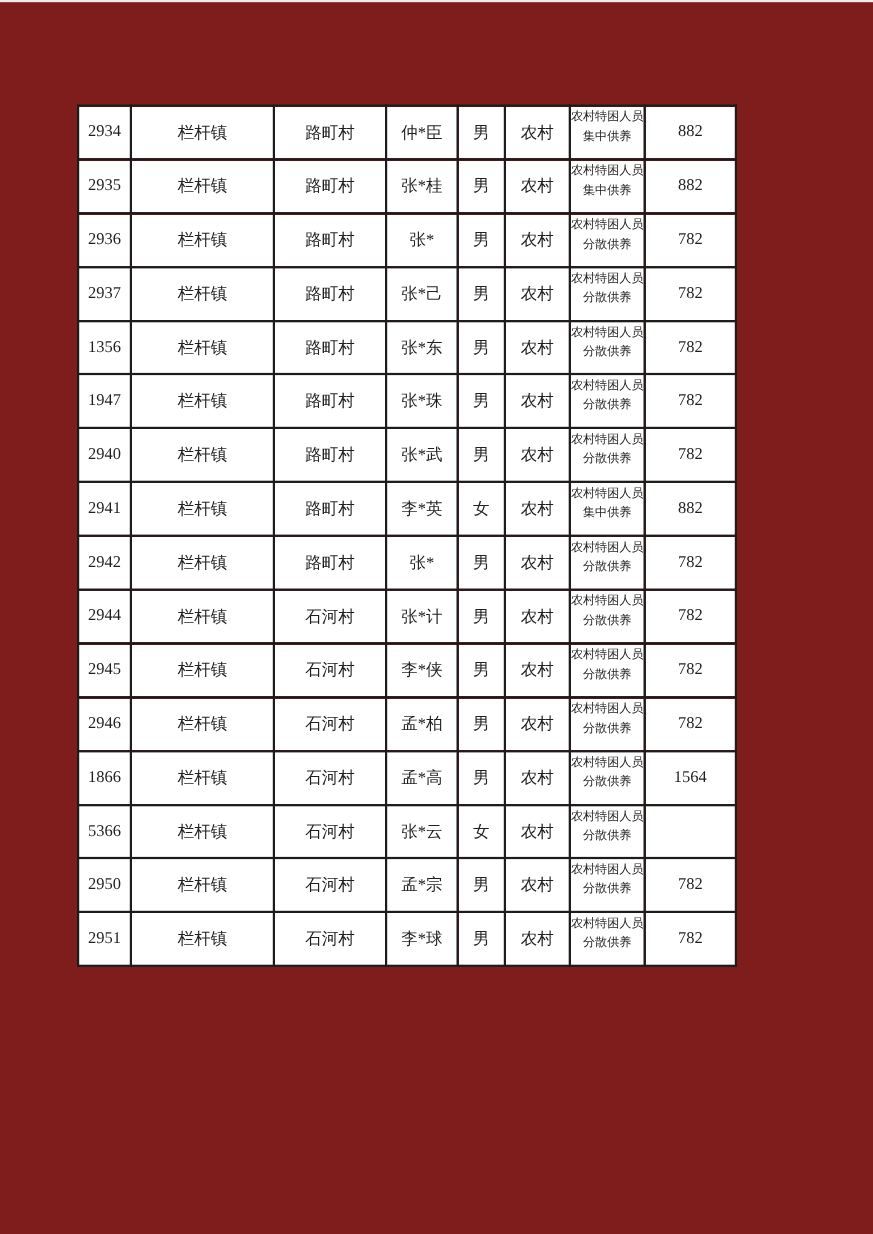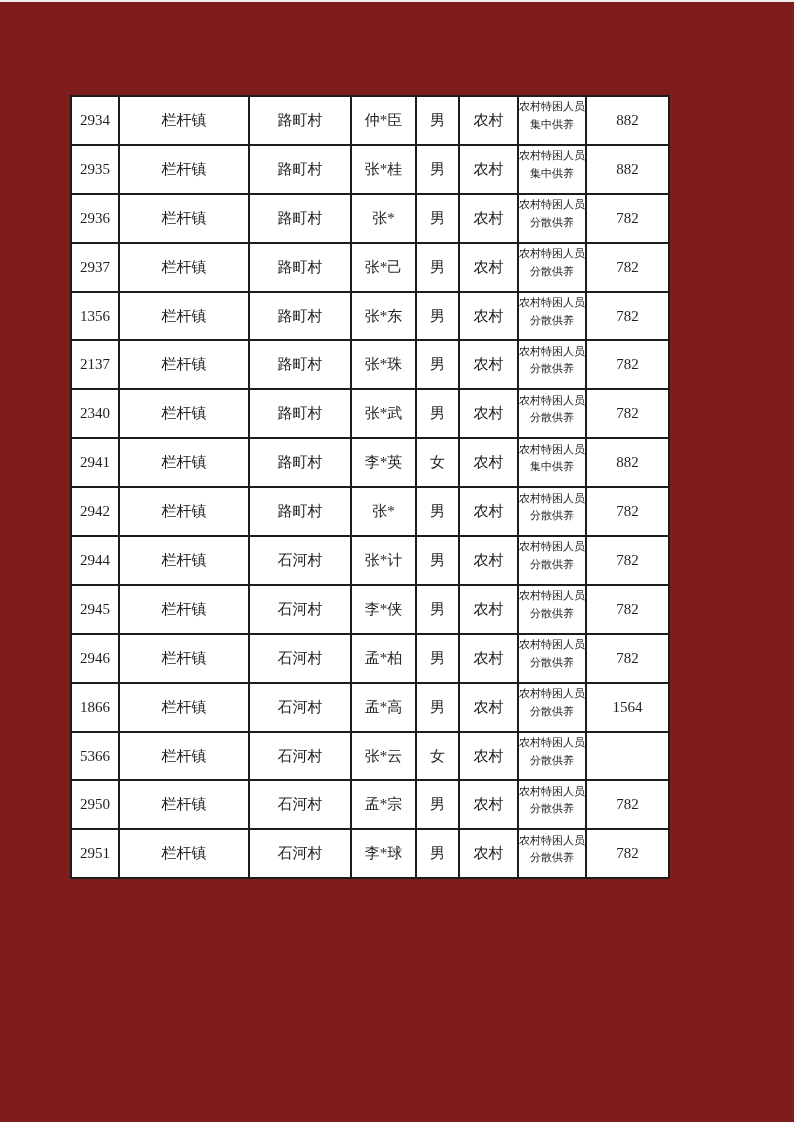--- a/index.html
+++ b/index.html
@@ -136,33 +136,33 @@
           <td class="c-village">路町村</td>
           <td class="c-name">张*东</td>
           <td class="c-gender">男</td>
           <td class="c-area">农村</td>
           <td class="c-category">
             <div class="cat-inner">农村特困人员分散供养</div>
           </td>
           <td class="c-amount">782</td>
         </tr>
         <tr>
-          <td class="c-seq">2137</td>
+          <td class="c-seq">1947</td>
           <td class="c-town">栏杆镇</td>
           <td class="c-village">路町村</td>
           <td class="c-name">张*珠</td>
           <td class="c-gender">男</td>
           <td class="c-area">农村</td>
           <td class="c-category">
             <div class="cat-inner">农村特困人员分散供养</div>
           </td>
           <td class="c-amount">782</td>
         </tr>
         <tr>
-          <td class="c-seq">2340</td>
+          <td class="c-seq">2940</td>
           <td class="c-town">栏杆镇</td>
           <td class="c-village">路町村</td>
           <td class="c-name">张*武</td>
           <td class="c-gender">男</td>
           <td class="c-area">农村</td>
           <td class="c-category">
             <div class="cat-inner">农村特困人员分散供养</div>
           </td>
           <td class="c-amount">782</td>
         </tr>

